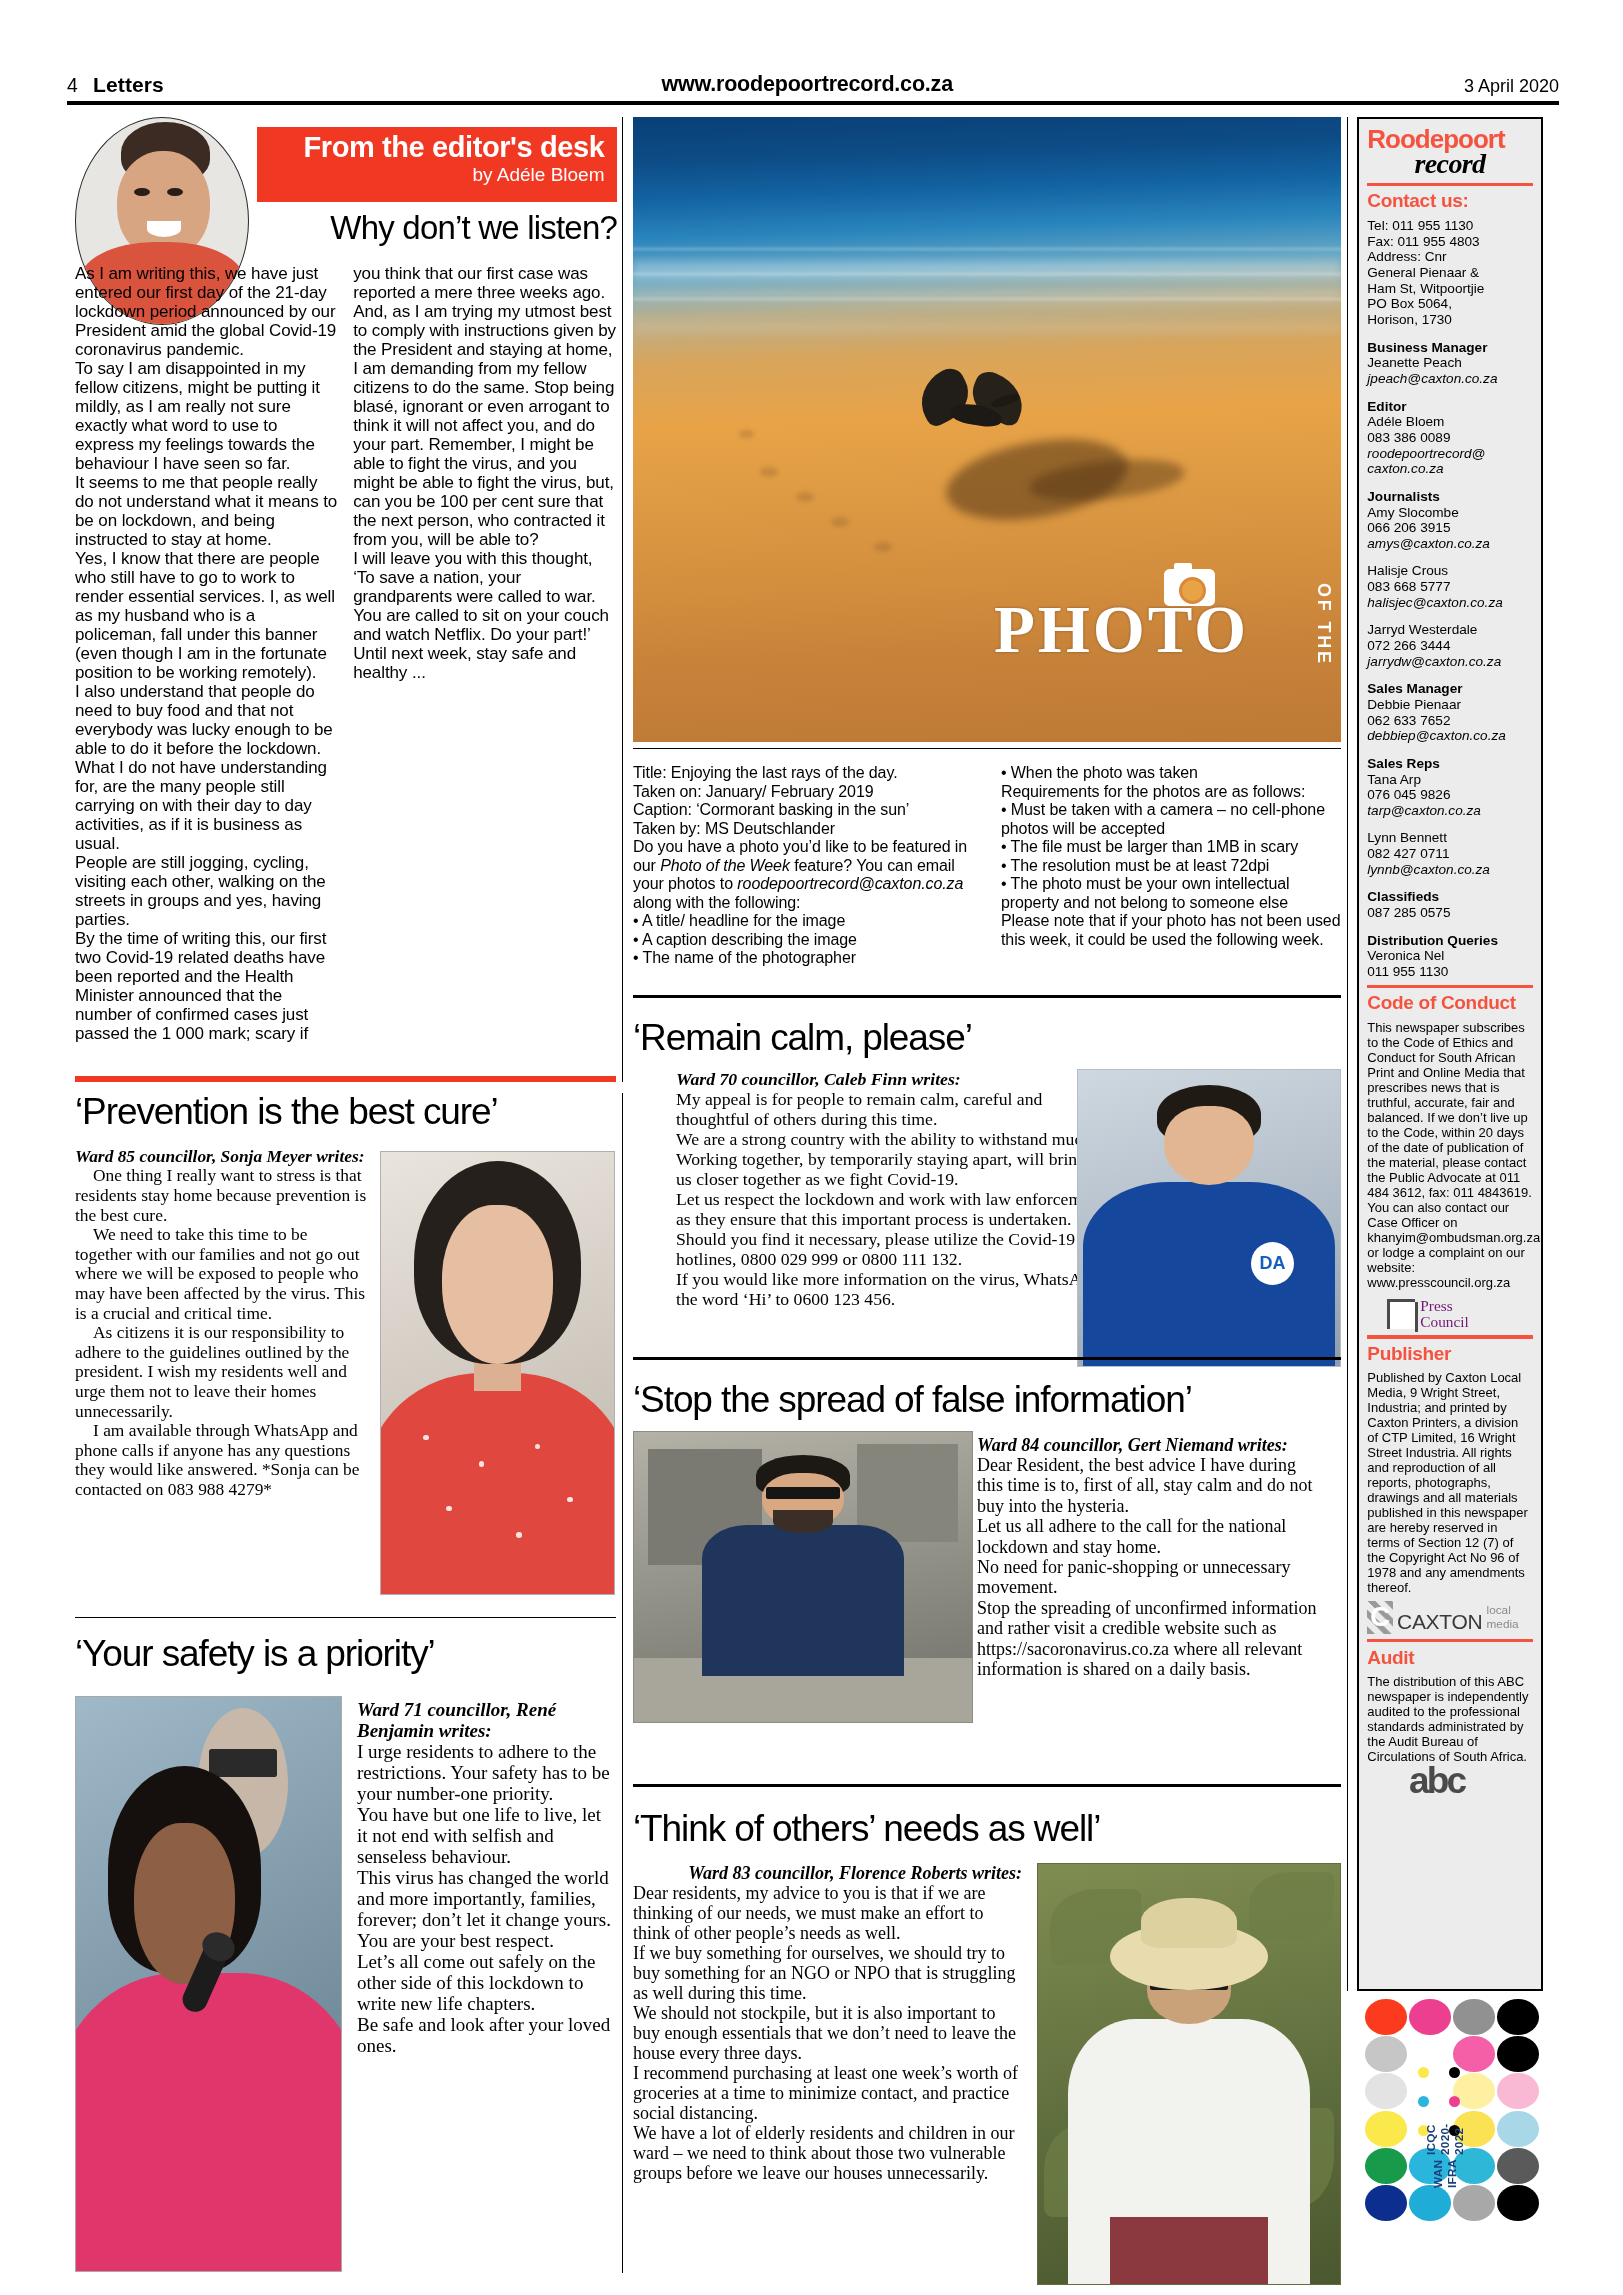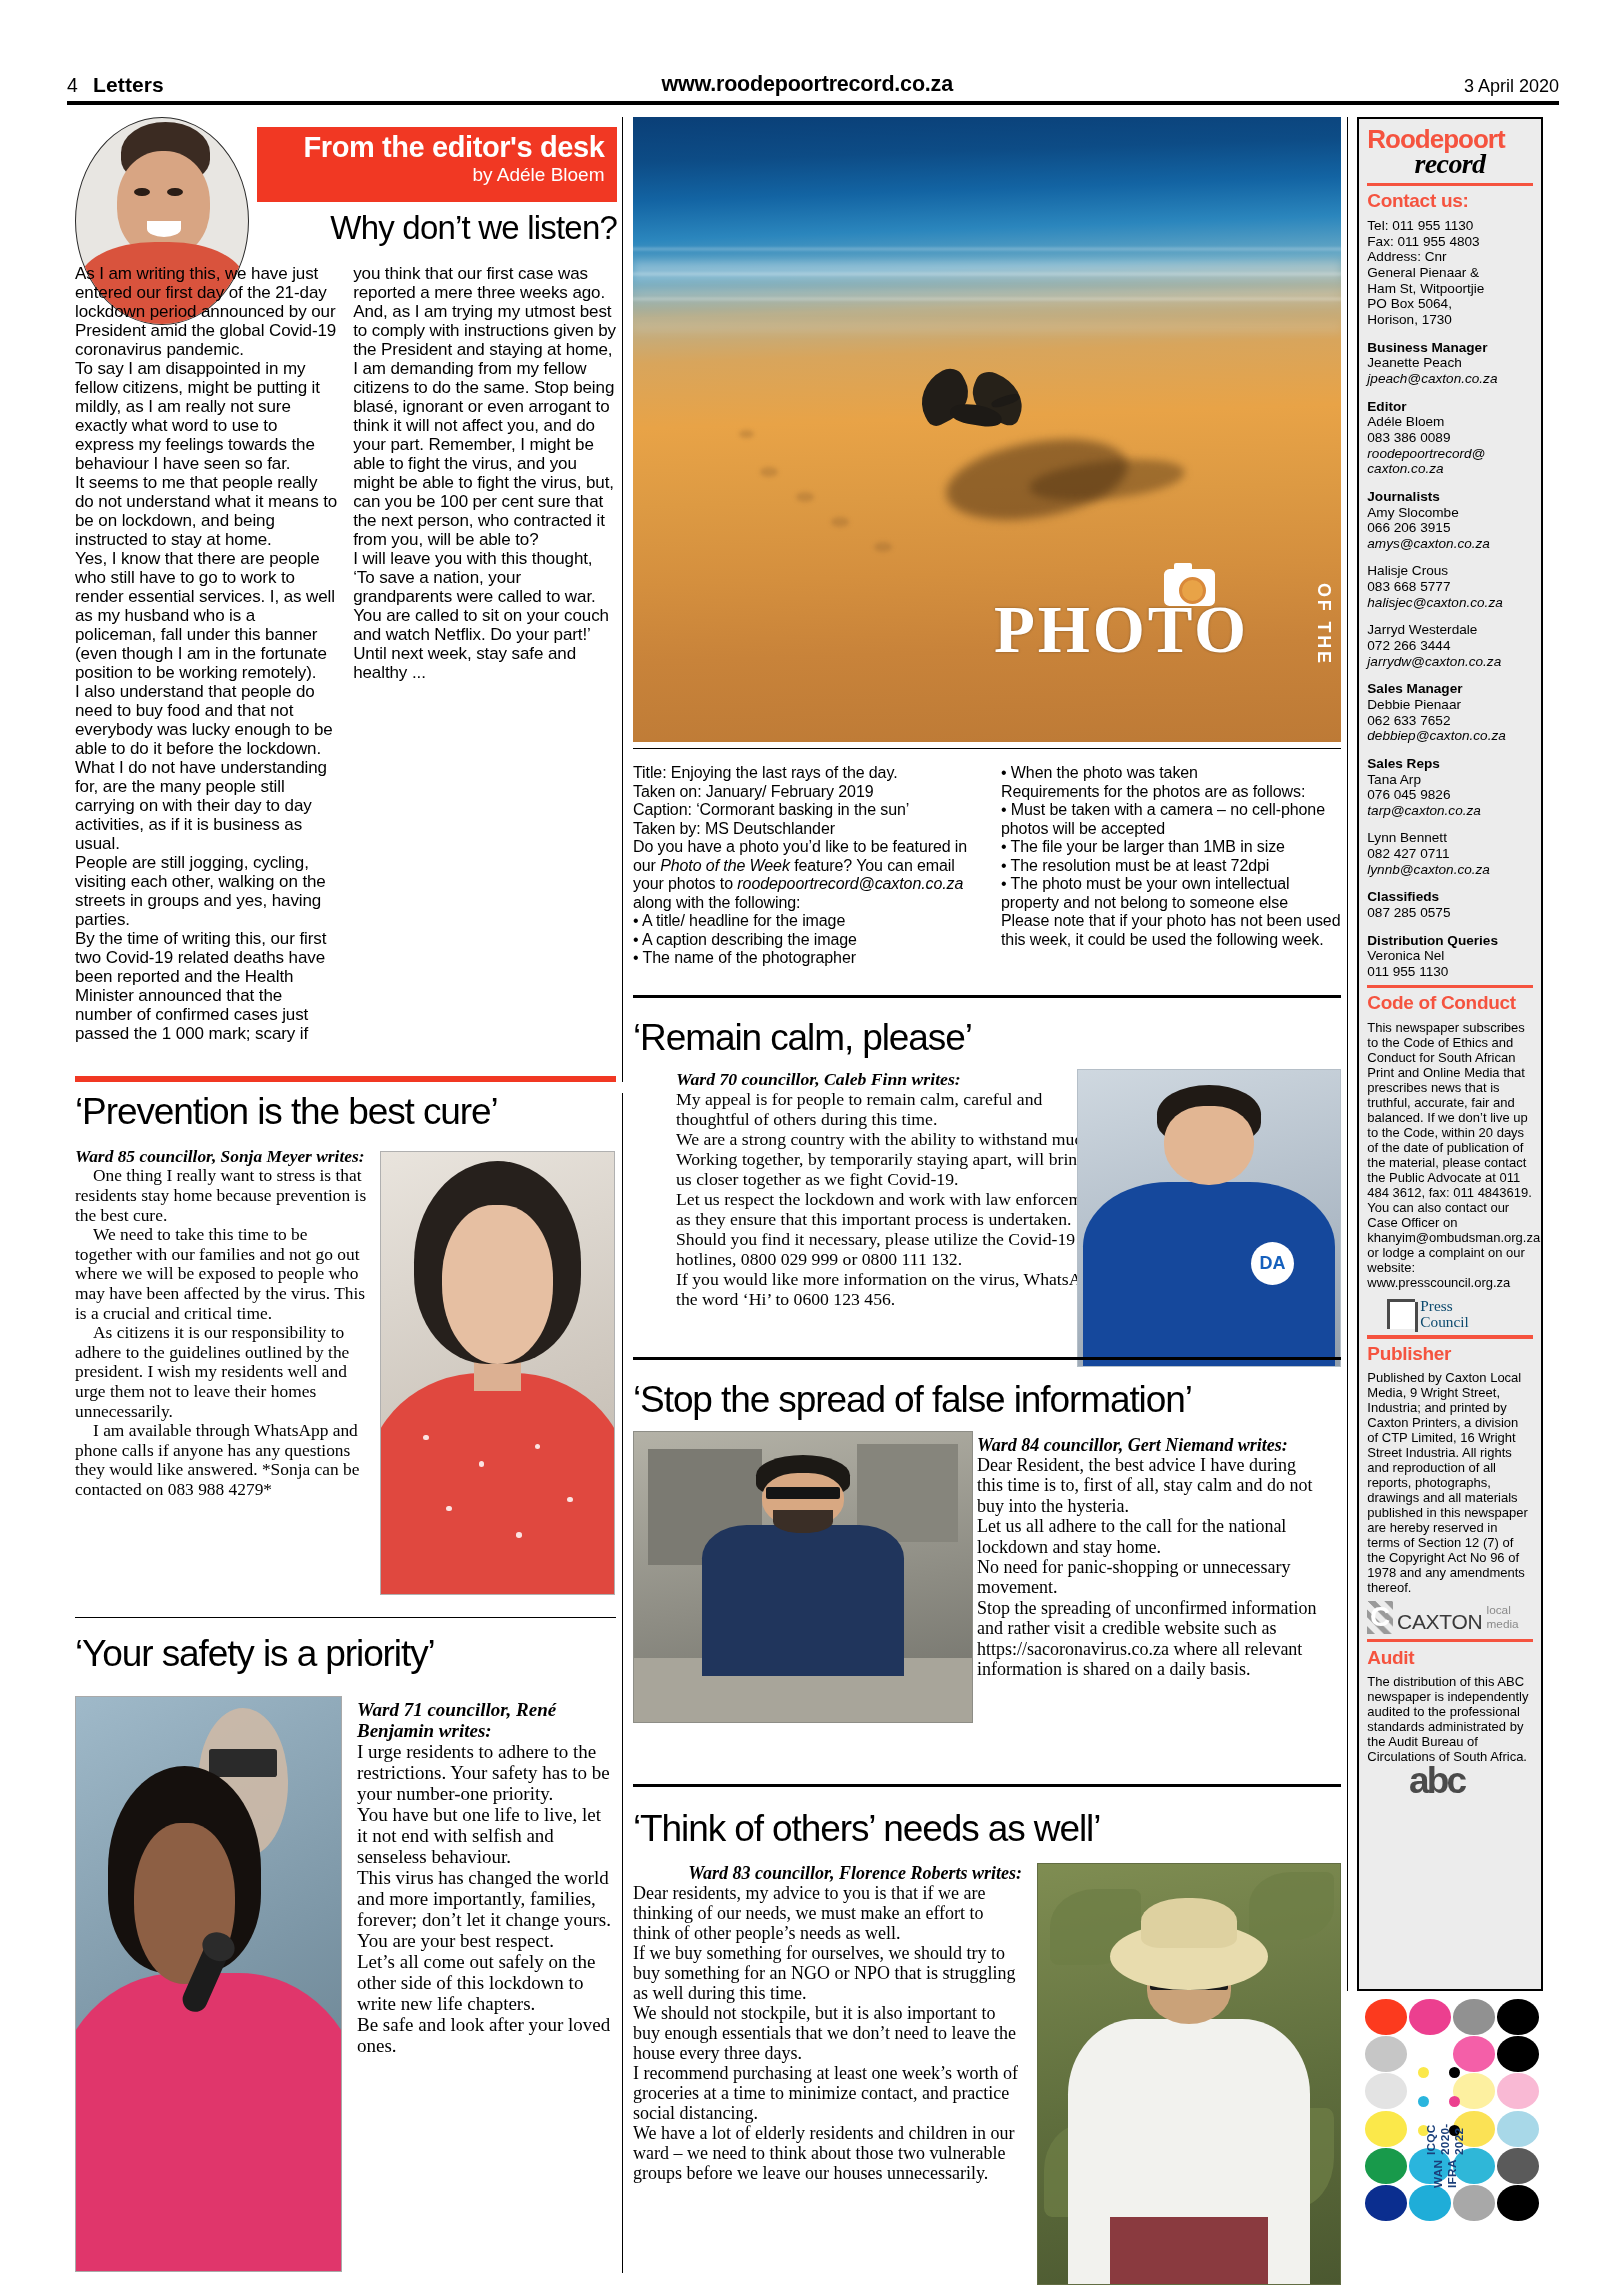--- a/index.html
+++ b/index.html
@@ -284,21 +284,21 @@
   .sb-b { font-size:13.6px; line-height:15.7px; }
   .sb-b .bold { font-weight:700; }
   .sb-b .ital { font-style:italic; }
   .sb-gap { height:11.8px; }
   .sb-small { font-size:13px; line-height:15px; }
 
   .presscouncil { display:flex; align-items:center; gap:5.6px; margin:8.3px 0 2.8px 19.4px; }
   .pc-mark { width:28px; height:30.5px; background:#fff; border:3.5px solid #4a4a4a;
     border-right:none; border-bottom:none; position:relative; }
   .pc-mark:after { content:''; position:absolute; right:-3.5px; top:0; width:3.5px; height:30.5px; background:#4a4a4a; }
-  .pc-text { font-family:"Liberation Serif", serif; font-size:15.3px; line-height:16px; color:#0c4a6e; }
+  .pc-text { font-family:"Liberation Serif", serif; font-size:15.3px; line-height:16px; color:#701a75; }
 
   .caxton-row { display:flex; align-items:flex-end; gap:4.2px; margin-top:5.6px; }
   .cx-mark { width:33px; height:33px; position:relative; background:
     linear-gradient(45deg,#9a9a9a 0 25%, transparent 25% 50%, #9a9a9a 50% 75%, transparent 75%);
     background-size:16.7px 16.7px; }
   .cx-mark:after { content:'C'; position:absolute; inset:0; display:flex;
     align-items:center; justify-content:center; color:#fff; font-size:28px; font-weight:700; }
   .cx-word { font-size:21px; letter-spacing:-0.3px; color:#3a3a3a; }
   .cx-sub { font-size:11.8px; color:#8a8a8a; margin-bottom:2.8px; }
 
@@ -412,21 +412,21 @@
         <p>Taken by: MS Deutschlander</p>
         <p>Do you have a photo you’d like to be featured in our <em>Photo of the Week</em> feature? You can email your photos to <em>roodepoortrecord@caxton.co.za</em> along with the following:</p>
         <p>• A title/ headline for the image</p>
         <p>• A caption describing the image</p>
         <p>• The name of the photographer</p>
       </div>
     <div class="c right" id="pw-cap-right">
         <p>• When the photo was taken</p>
         <p>Requirements for the photos are as follows:</p>
         <p>• Must be taken with a camera – no cell-phone photos will be accepted</p>
-        <p>• The file your be larger than 1MB in size</p>
+        <p>• The file must be larger than 1MB in scary</p>
         <p>• The resolution must be at least 72dpi</p>
         <p>• The photo must be your own intellectual property and not belong to someone else</p>
         <p>Please note that if your photo has not been used this week, it could be used the following week.</p>
       </div>
   </div>
   <div class="thickrule" id="rule-pw-bottom"></div>
 
   <div class="art" id="art-remain">
     <div class="art-hl">‘Remain calm, please’</div>
     <div class="txt">

